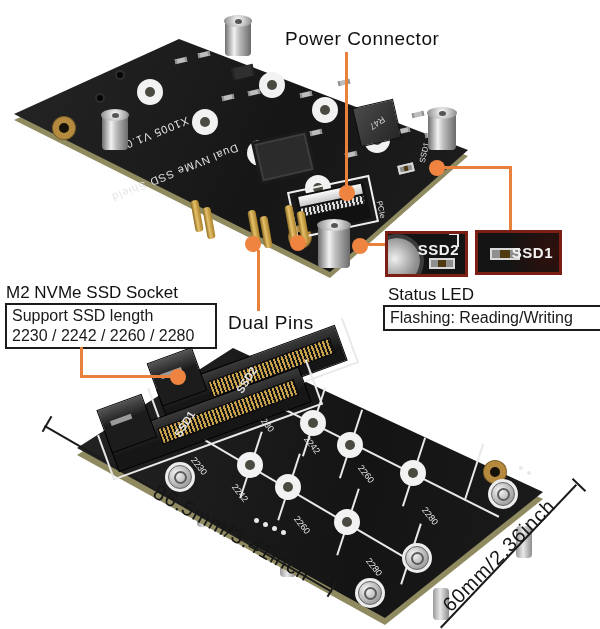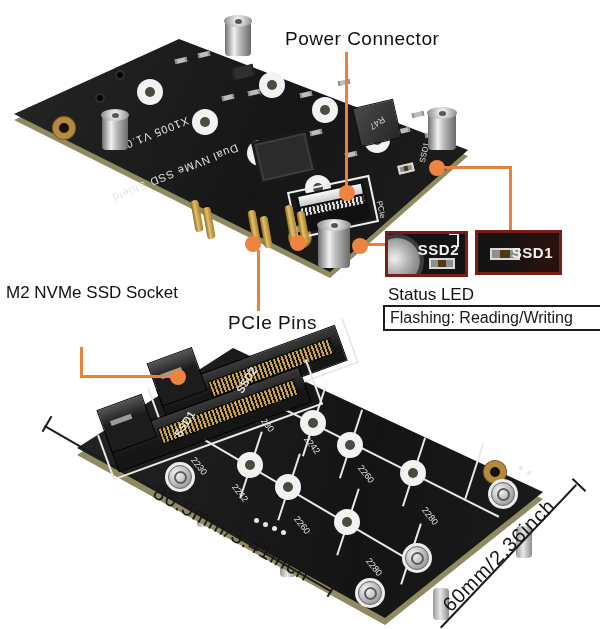--- a/index.html
+++ b/index.html
@@ -190,25 +190,29 @@
   </div>
   <div class="inset" style="left:475px;top:230px;width:87px;height:45px;
        background:radial-gradient(circle at 90% 50%,#30100c,#141414 60%);">
     <div class="led" style="left:12px;top:15px;width:26px;height:8px;">
         <i></i>
       </div>
     <div class="ssd-label" style="right:6px;top:11px;">SSD1</div>
   </div>
 
   <div class="note-title" style="left:6px;top:283px;">M2 NVMe SSD Socket</div>
+  <div class="note-box" style="left:5px;top:303px;width:198px;">
+    <div>Support SSD length</div>
+    <div>2230 / 2242 / 2260 / 2280</div>
+  </div>
   <div class="oline" style="left:80px;top:347px;width:3px;height:31px;"></div>
   <div class="oline" style="left:80px;top:375px;width:94px;height:3px;"></div>
   <div class="odot" style="left:170px;top:369px;"></div>
 
-  <div class="label-txt" style="left:228px;top:312px;">PCIe Pins</div>
+  <div class="label-txt" style="left:228px;top:312px;">Dual Pins</div>
   <div class="oline" style="left:257px;top:250px;width:3px;height:61px;"></div>
   <div class="odot" style="left:245px;top:236px;"></div>
   <div class="odot" style="left:290px;top:235px;"></div>
 
   <div class="note-title" style="left:388px;top:285px;">Status LED</div>
   <div class="note-box" style="left:383px;top:305px;width:206px;">
     <div>Flashing: Reading/Writing</div>
   </div>
 
   <div class="foot" style="left:197px;top:495px;"></div>

